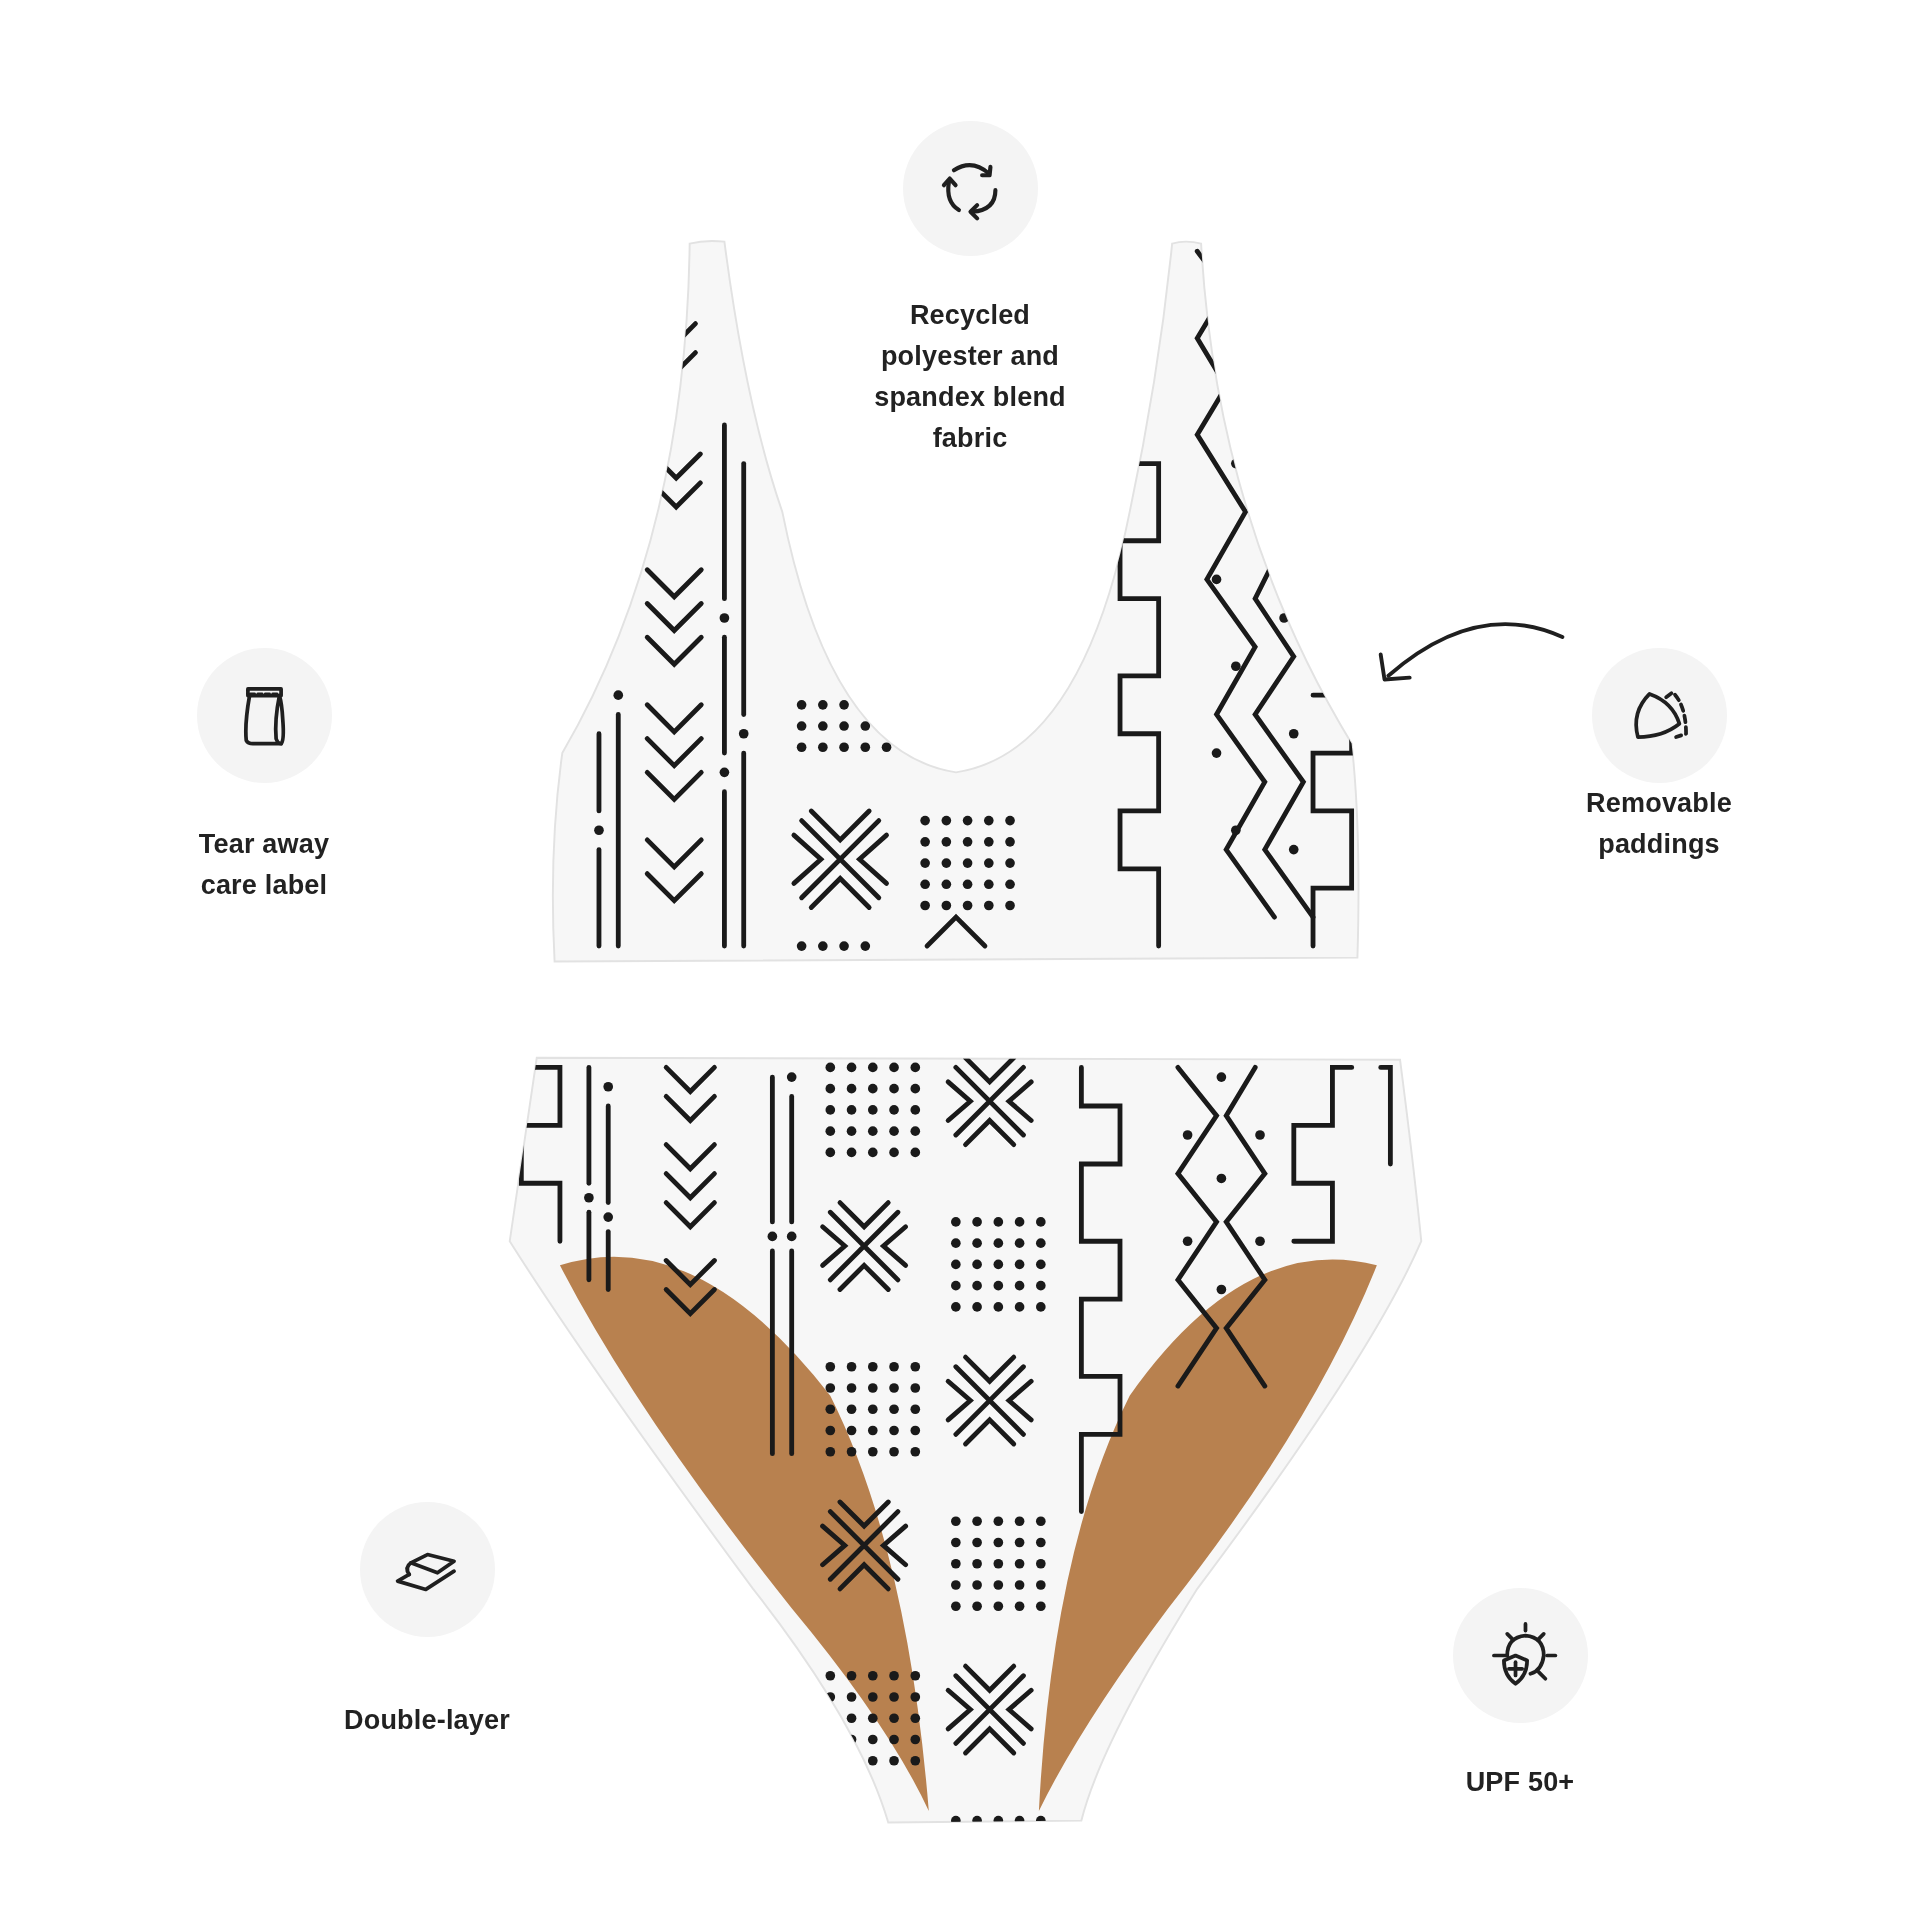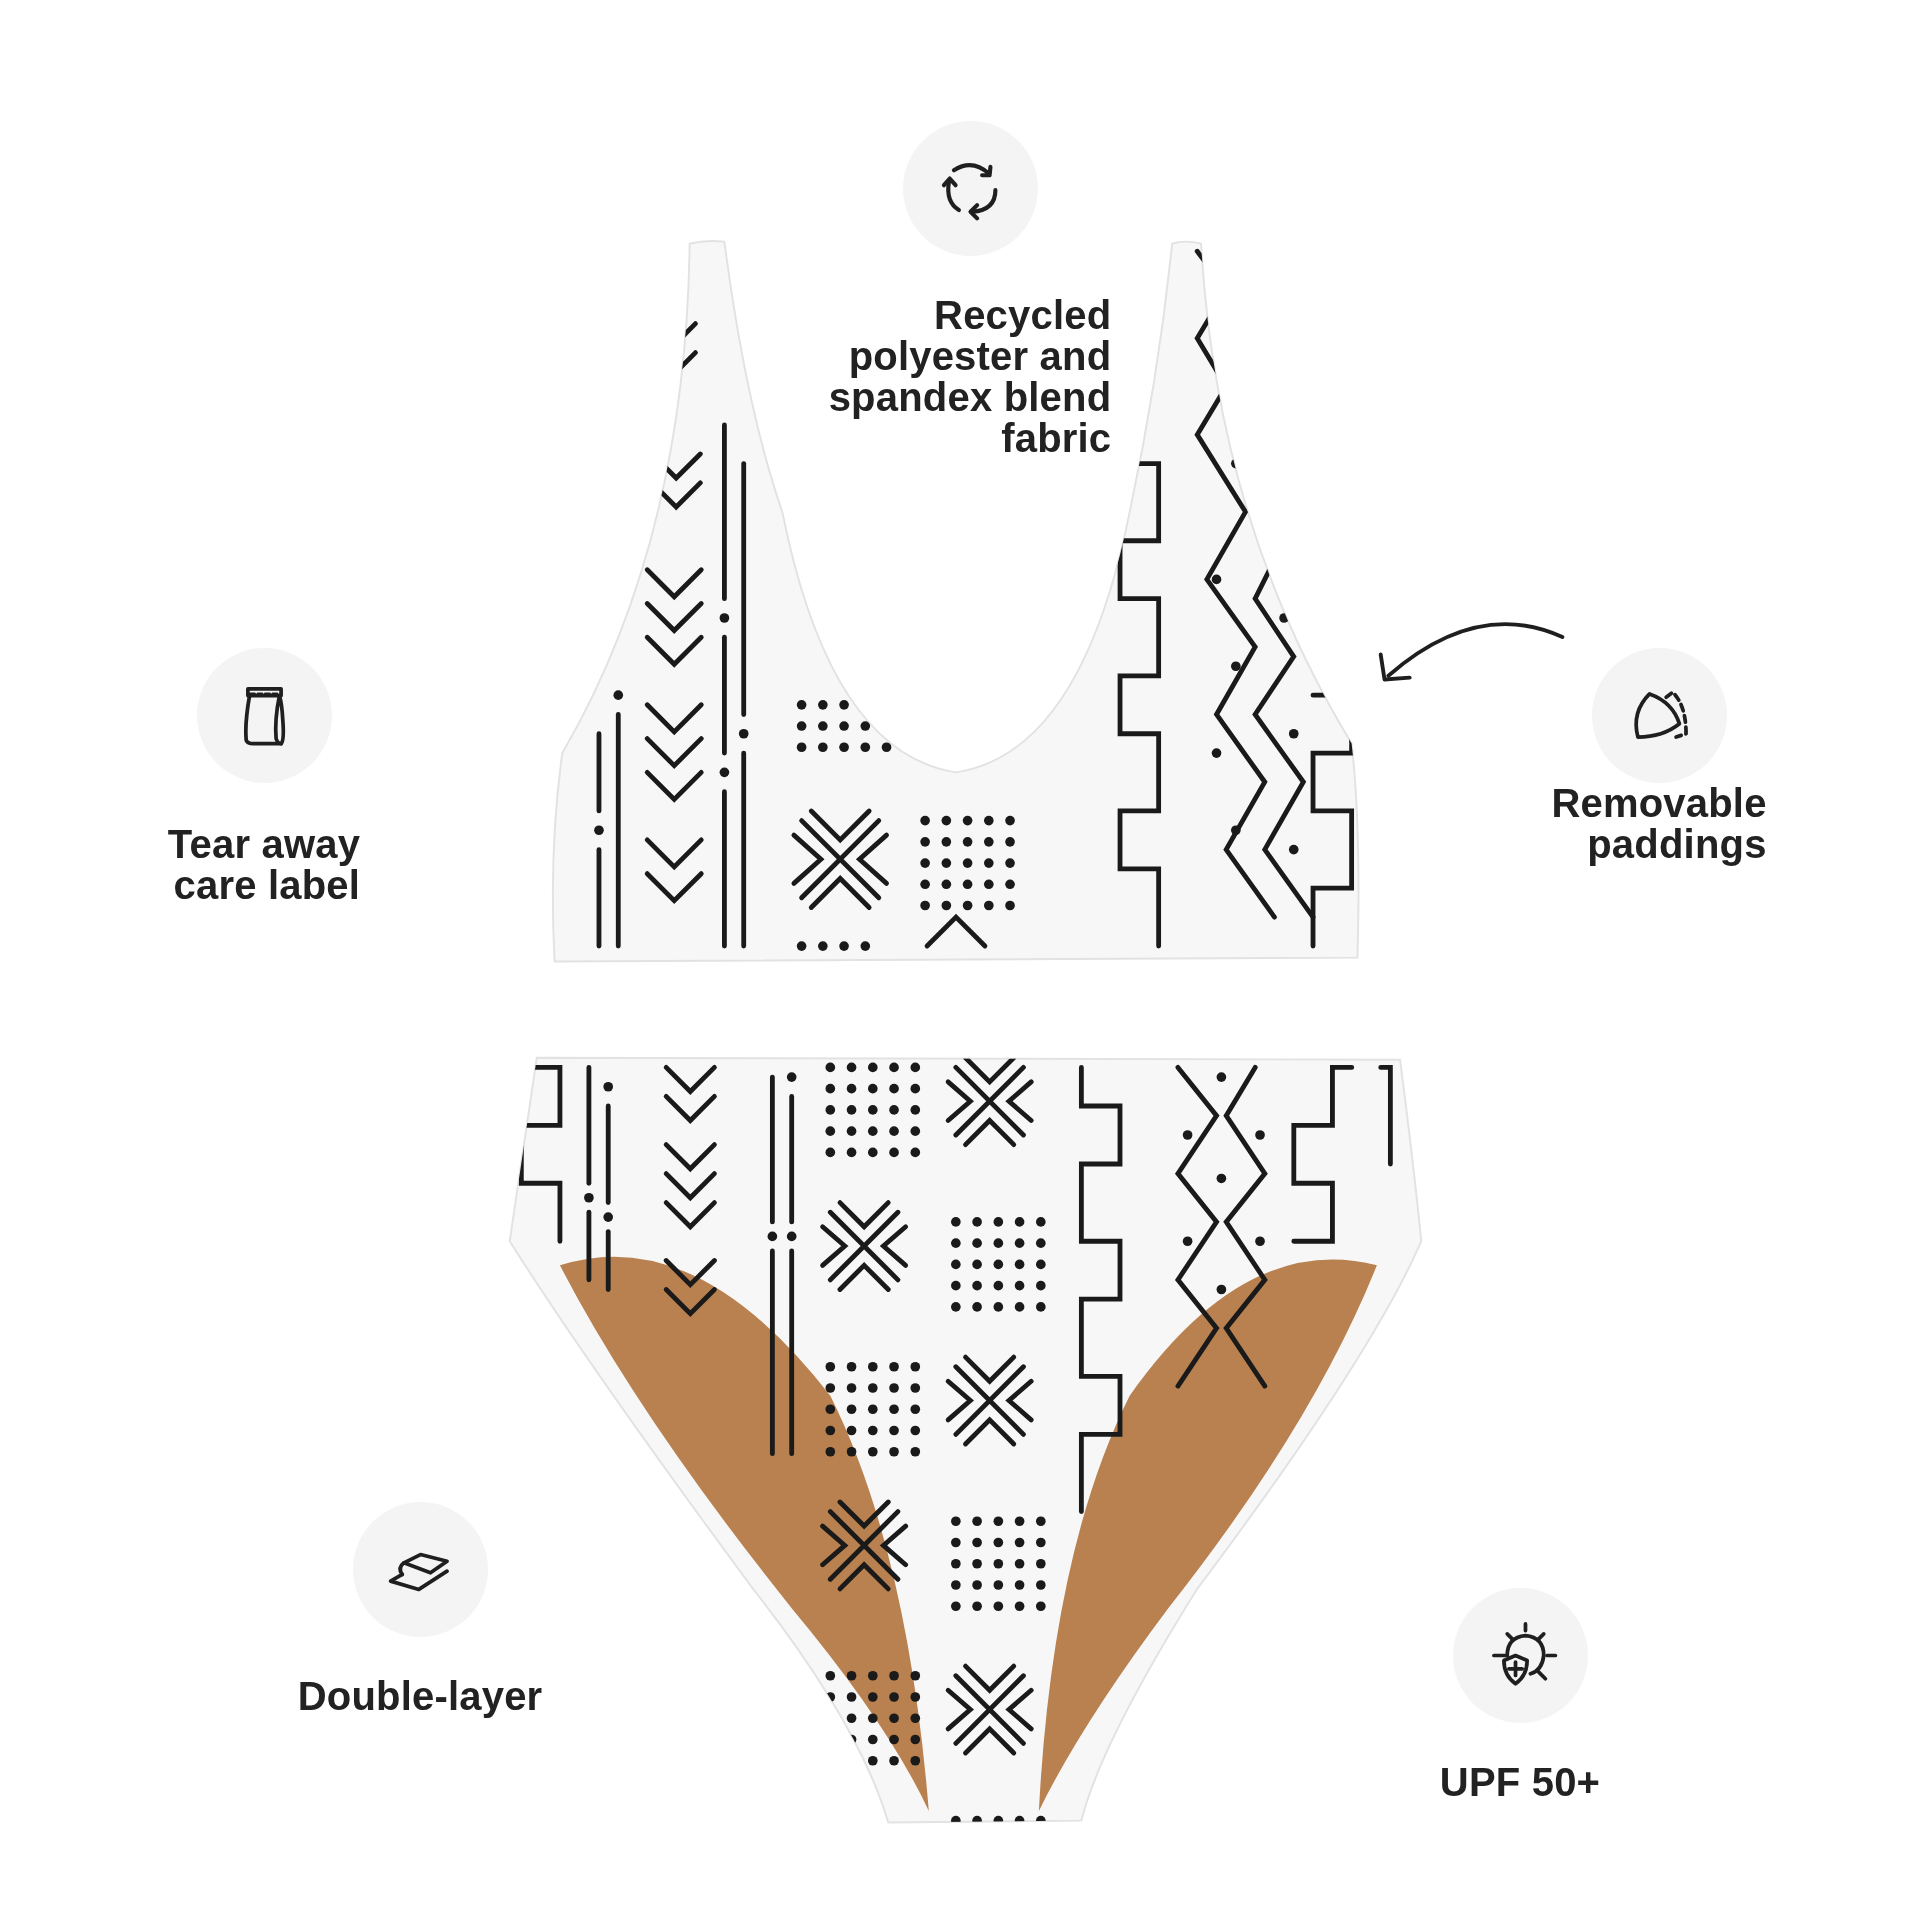--- a/index.html
+++ b/index.html
@@ -2,21 +2,21 @@
 <html><head>
 <meta charset="utf-8">
 <style>
   html, body { margin: 0; padding: 0; background: #ffffff; }
   body { width: 1931px; height: 1931px; position: relative; overflow: hidden;
          font-family: "Liberation Sans", "DejaVu Sans", sans-serif; color: #222222; }
   .feature { position: absolute; display: flex; flex-direction: column; align-items: center; }
   .icon-circle { width: 135px; height: 135px; border-radius: 50%; background: #f4f4f4;
                  display: flex; align-items: center; justify-content: center; }
   .icon-circle svg { width: 83px; height: 83px; }
-  .label { font-weight: 700; font-size: 40px; line-height: 41px; text-align: right;
+  .label { font-weight: 700; font-size: 27px; line-height: 41px; text-align: center;
            white-space: pre-line; color: #222222; letter-spacing: 0.2px; }
   .product { position: absolute; }
   .arrow { position: absolute; }
 </style>
 </head>
 <body>
 
 <div class="feature" style="left:806px; top:121px; width:328px;">
   <div class="icon-circle">
     <svg viewBox="0 0 100 100" fill="none" stroke="#1f1f1f" stroke-width="5" stroke-linecap="round" stroke-linejoin="round">
@@ -51,21 +51,21 @@
   <div class="icon-circle">
     <svg viewBox="0 0 100 100" fill="none" stroke="#1f1f1f" stroke-width="4.5" stroke-linecap="round" stroke-linejoin="round">
       <path d="M38 24 Q66 34 74 60 Q54 76 24 76 Q16 46 38 24 Z"></path>
       <path d="M58 28 L66 22 Q82 38 82 72 L70 76" stroke-dasharray="8 6"></path>
     </svg>
   </div>
   <div class="label" style="">Removable
 paddings</div>
 </div>
 
-<div class="feature" style="left:275px; top:1502px; width:290px;">
+<div class="feature" style="left:282px; top:1502px; width:290px;gap:24px;">
   <div class="icon-circle">
     <svg viewBox="0 0 100 100" fill="none" stroke="#1f1f1f" stroke-width="4.5" stroke-linecap="round" stroke-linejoin="round">
       <path d="M30 42 L50 32 L82 40 L62 54 Z"></path>
       <path d="M30 42 Q22 48 28 56"></path>
       <path d="M28 56 L14 64 L48 74 L82 52"></path>
     </svg>
   </div>
   <div class="label" style="margin-top:39px;">Double-layer</div>
 </div>
 

